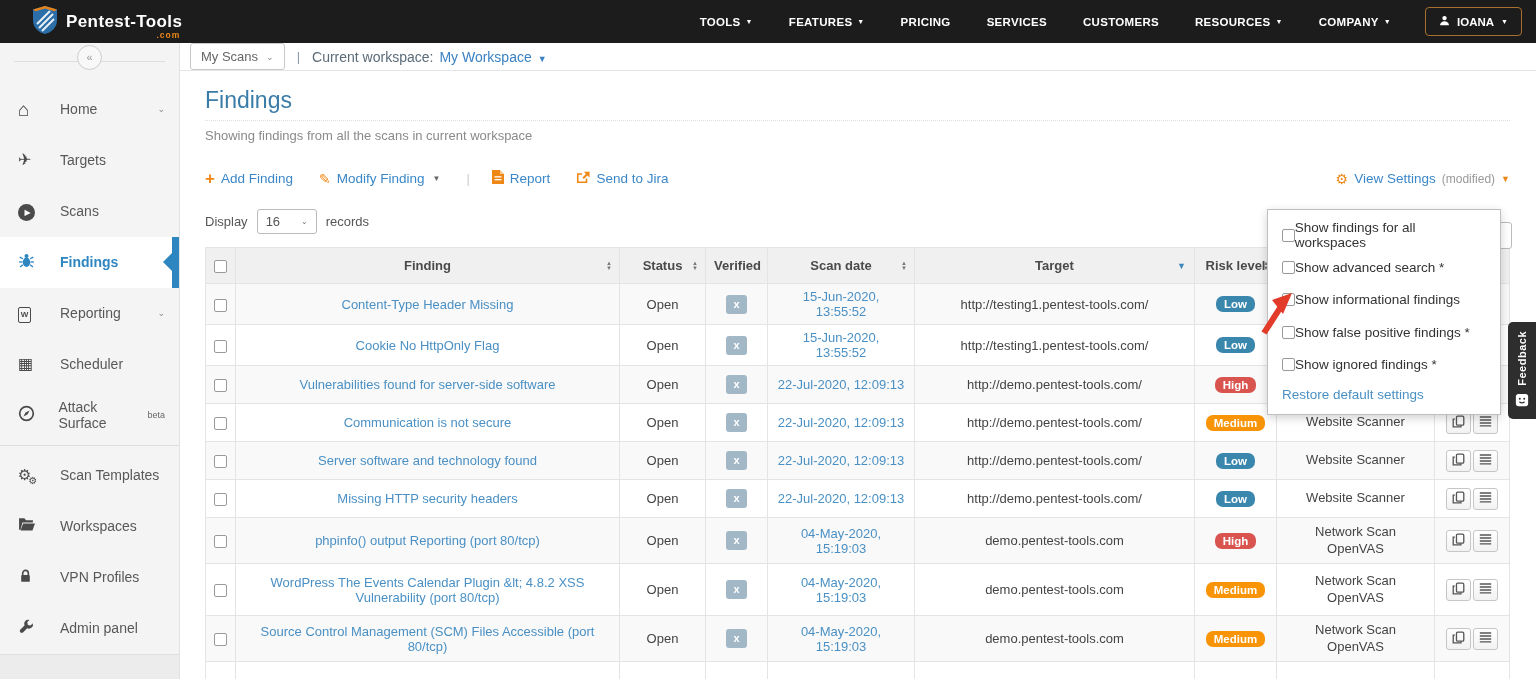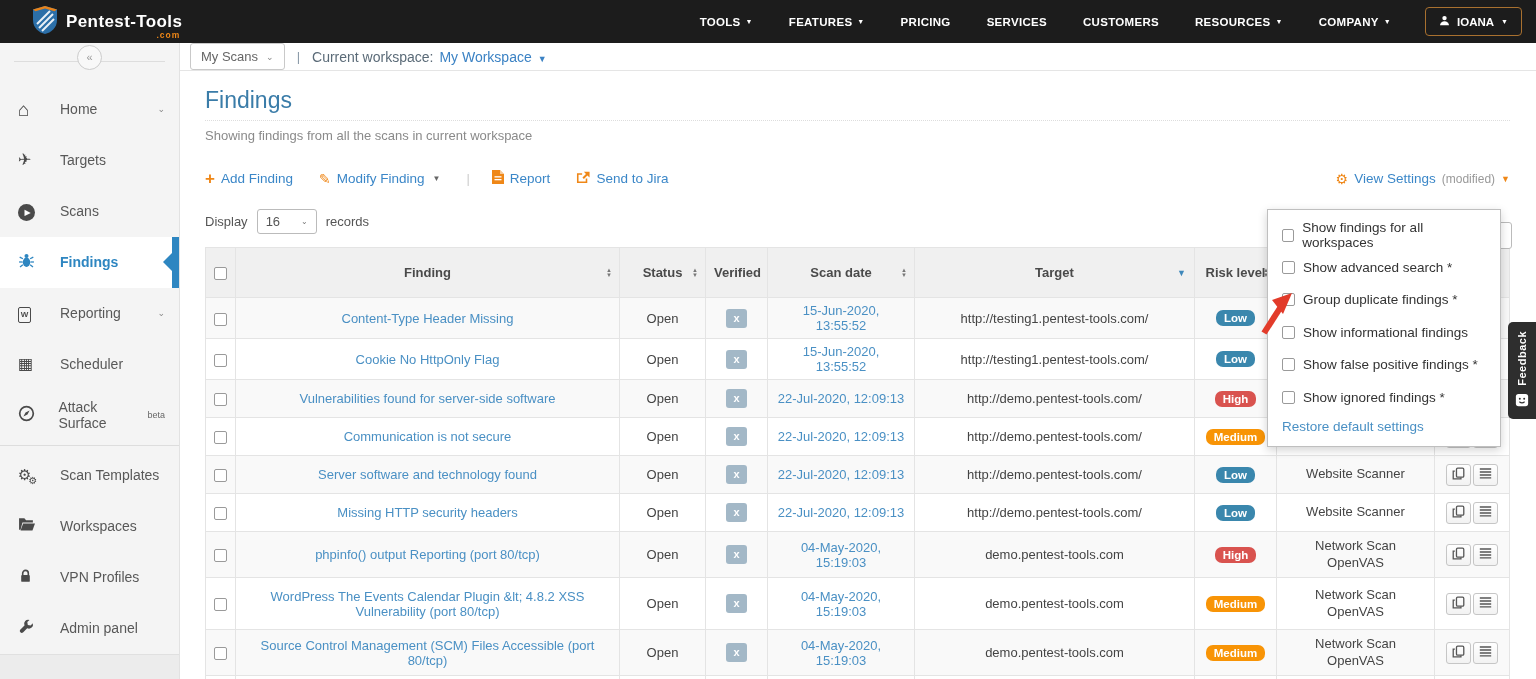--- a/index.html
+++ b/index.html
@@ -71,42 +71,42 @@
   .vs-mod { color:#999; font-size:12px; }
   .vs-caret { color:#ef8717; font-size:9px; }
 
   .display-row { margin-top:22px; display:flex; align-items:center; gap:9px; color:#555; }
   .select-box { border:1px solid #bbb; border-radius:3px; background:#fff; padding:4px 8px; width:60px; display:flex; justify-content:space-between; align-items:center; color:#555; cursor:pointer; }
   .select-box .chev { font-size:8px; color:#777; }
 
   
   table.findings { margin-top:13px; border-collapse:collapse; width:100%; table-layout:fixed; }
   table.findings th, table.findings td { border:1px solid #e4e4e4; }
-  table.findings th { background:#f0f0f0; color:#4a4a4a; font-size:13px; font-weight:bold; height:50px; position:relative; text-align:center; padding:0 8px; }
+  table.findings th { background:#f0f0f0; color:#4a4a4a; font-size:13px; font-weight:bold; height:36px; position:relative; text-align:center; padding:0 8px; }
   th.col-finding { text-align:left; padding-left:8px; }
   th.sorted { background:#dcebf5; color:#3f88bb; }
   th .sort { position:absolute; right:7px; top:50%; transform:translateY(-50%); display:flex; flex-direction:column; color:#777; font-size:6px; line-height:5px; cursor:pointer; }
   th.sorted .scaret { position:absolute; right:8px; top:50%; transform:translateY(-50%); color:#3f88bb; font-size:9px; }
   th.col-verified { color:#3f88bb; }
   .cb { width:13px; height:13px; border:1px solid #9a9a9a; border-radius:2px; background:#fff; display:inline-block; vertical-align:middle; cursor:pointer; }
   table.findings td { padding:5px 8px; text-align:center; vertical-align:middle; color:#444; }
   tbody tr:nth-child(odd) td { background:#f9f9f9; }
   td.c-finding { text-align:left; }
   .finding-link, .date-link { color:#4a90c4; cursor:pointer; }
   .vx { display:inline-block; width:21px; height:19px; background:#a3b8c7; border-radius:3px; color:#fff; font-weight:bold; font-size:11px; line-height:19px; text-align:center; cursor:pointer; }
   .risk-badge { display:inline-block; padding:2px 8px; border-radius:7px; color:#fff; font-size:11.5px; font-weight:bold; }
   .c-found { font-size:13px; color:#555; line-height:1.25; }
   .abtn { display:inline-flex; align-items:center; justify-content:center; width:25px; height:22px; border:1px solid #c6c6c6; border-radius:3px; background:linear-gradient(#fff,#f2f2f2); color:#555; cursor:pointer; margin:0 1px; vertical-align:middle; }
 
   
   .search-input { position:absolute; top:222px; left:1360px; width:152px; height:27px; border:1px solid #bbb; border-radius:3px; background:#fff; z-index:2; padding:0 8px; font-size:13px; }
 
   
   .vs-menu { position:absolute; left:1267px; top:209px; width:234px; background:#fff; border:1px solid #bfbfbf; box-shadow:0 3px 9px rgba(0,0,0,.18); z-index:10; padding:9px 14px 8px 14px; }
-  .vs-item { height:32.4px; display:flex; align-items:center; gap:8px; color:#333; font-size:13.5px; cursor:pointer; }
+  .vs-item { height:32.4px; display:flex; align-items:center; color:#333; font-size:13.5px; cursor:pointer; }
   .vs-restore { color:#4a90c4; font-size:13.5px; padding:6px 0 4px 0; cursor:pointer; }
 
   
   .anno-arrow { position:absolute; left:1257px; top:288px; z-index:20; pointer-events:none; }
 
   
   .feedback-tab { position:absolute; right:0; top:322px; width:28px; height:97px; background:#2e2e2e; border-radius:5px 0 0 5px; z-index:15; display:flex; flex-direction:column; align-items:center; justify-content:center; gap:7px; cursor:pointer; }
   .feedback-label { color:#fff; font-size:11px; font-weight:bold; writing-mode:vertical-rl; transform:rotate(180deg); letter-spacing:.5px; }
 </style>
 </head>
@@ -602,24 +602,20 @@
       <div class="vs-item">
         <span class="cb"></span>
         <span>Show findings for all workspaces</span>
       </div>
       <div class="vs-item">
         <span class="cb"></span>
         <span>Show advanced search *</span>
       </div>
       <div class="vs-item">
         <span class="cb"></span>
-        <span>Group duplicate findings *</span>
-      </div>
-      <div class="vs-item">
-        <span class="cb"></span>
         <span>Show informational findings</span>
       </div>
       <div class="vs-item">
         <span class="cb"></span>
         <span>Show false positive findings *</span>
       </div>
       <div class="vs-item">
         <span class="cb"></span>
         <span>Show ignored findings *</span>
       </div>

